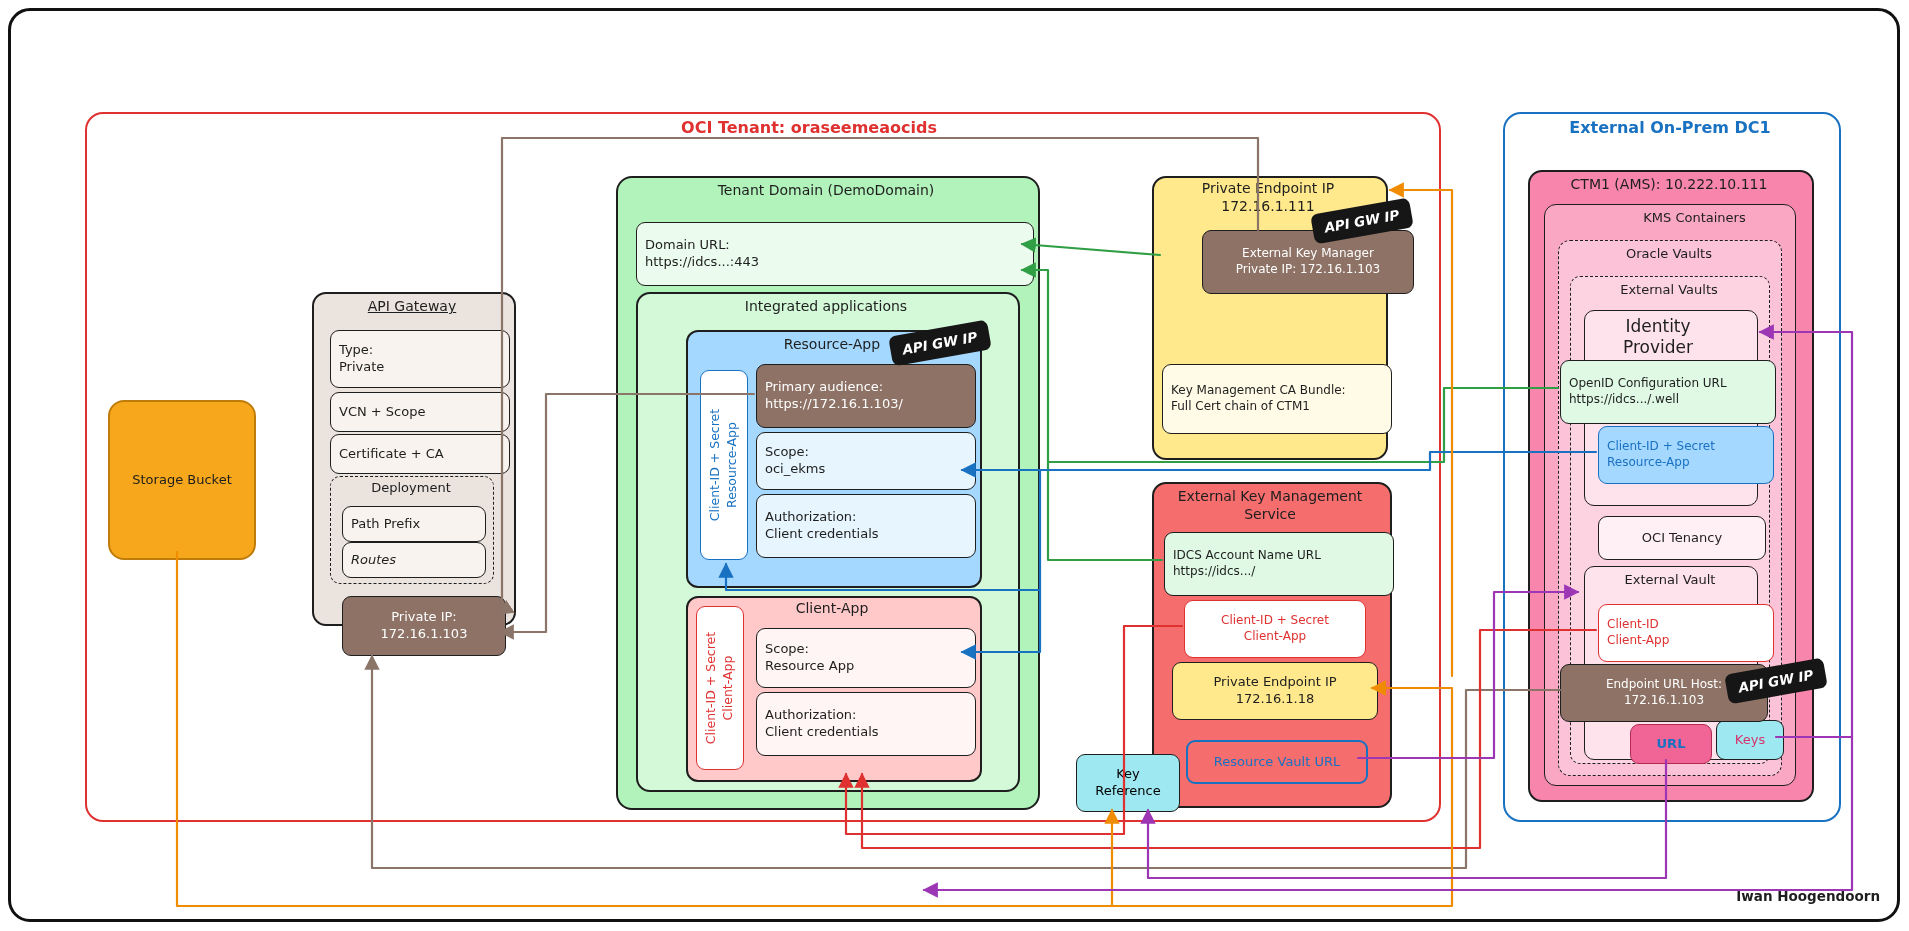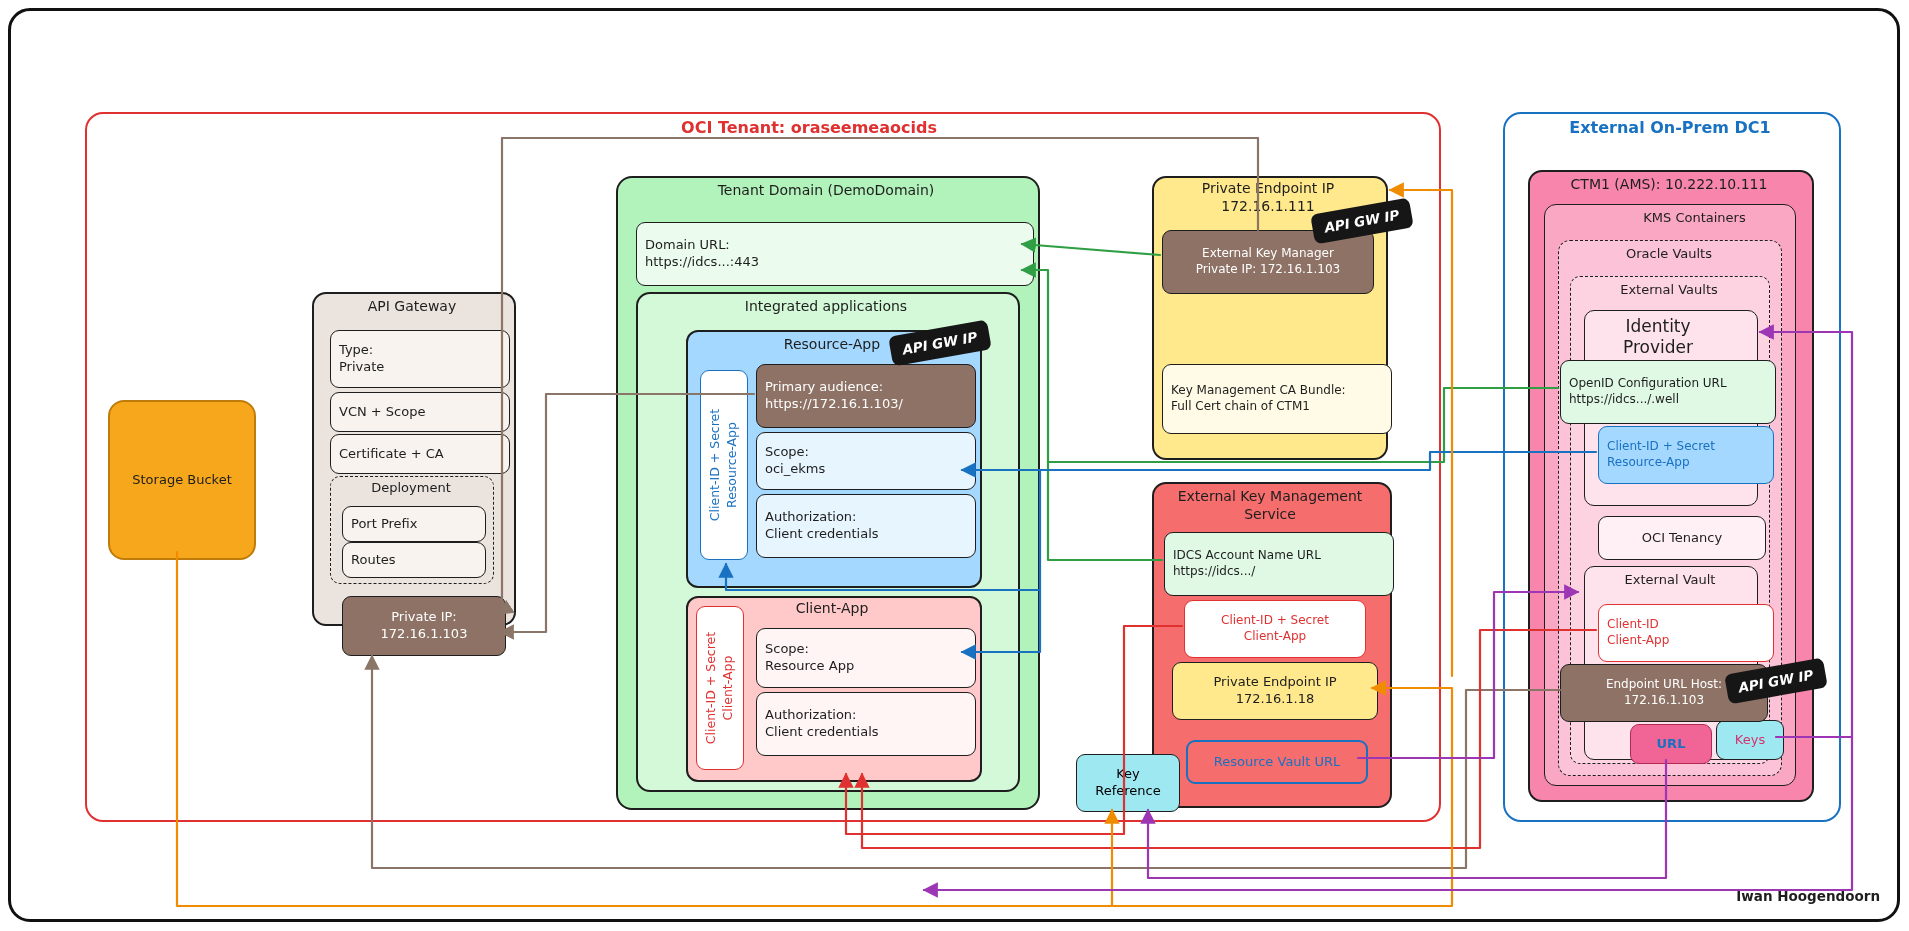--- a/index.html
+++ b/index.html
@@ -25,29 +25,29 @@
 
 <div class="canvas">
   <div class="frame"></div>
 
   <div class="cont" style="left:85px; top:112px; width:1352px; height:706px; border-color:#e03131; border-width:2.5px; border-radius:18px;"></div>
   <div class="lbl" style="left:85px; top:118px; width:1352px; color:#e03131; font-weight:bold; font-size:16px;padding-left:48px;">OCI Tenant: oraseemeaocids</div>
 
   <div class="box cbox" style="left:108px; top:400px; width:136px; height:152px; background:#f6a71b; border-color:#c07c0a; border-width:2px; border-radius:16px;">Storage Bucket</div>
 
   <div class="cont" style="left:312px; top:292px; width:200px; height:330px; background:#eae3de;"></div>
-  <div class="lbl" style="left:312px; top:298px; width:200px;">API Gateway</div>
+  <div class="lbl" style="left:312px; top:298px; width:200px;text-decoration:underline;">API Gateway</div>
   <div class="box tbox" style="left:330px; top:330px; width:162px; height:52px; background:#f8f3ee;">Type:
 Private</div>
   <div class="box tbox" style="left:330px; top:392px; width:162px; height:34px; background:#f8f3ee;">VCN + Scope</div>
   <div class="box tbox" style="left:330px; top:434px; width:162px; height:34px; background:#f8f3ee;">Certificate + CA</div>
   <div class="cont" style="left:330px; top:476px; width:162px; height:106px; border-style:dashed; border-width:1.6px; border-radius:10px;"></div>
   <div class="lbl" style="left:330px; top:480px; width:162px; font-size:13px;">Deployment</div>
-  <div class="box tbox" style="left:342px; top:506px; width:126px; height:30px; background:#f8f3ee;">Port Prefix</div>
-  <div class="box tbox" style="left:342px; top:542px; width:126px; height:30px; background:#f8f3ee;">Routes</div>
+  <div class="box tbox" style="left:342px; top:506px; width:126px; height:30px; background:#f8f3ee;">Path Prefix</div>
+  <div class="box tbox" style="left:342px; top:542px; width:126px; height:30px; background:#f8f3ee;font-style:italic;">Routes</div>
   <div class="box cbox" style="left:342px; top:596px; width:154px; height:54px; background:#8d7265; color:#fff; z-index:5;">Private IP:
 172.16.1.103</div>
 
   <div class="cont" style="left:616px; top:176px; width:420px; height:630px; background:#b2f2bb; border-radius:16px;"></div>
   <div class="lbl" style="left:616px; top:182px; width:420px;">Tenant Domain (DemoDomain)</div>
   <div class="box tbox" style="left:636px; top:222px; width:380px; height:58px; background:#ebfbee;">Domain URL:
 https://idcs...:443</div>
   <div class="cont" style="left:636px; top:292px; width:380px; height:496px; background:#d3f9d8;"></div>
   <div class="lbl" style="left:636px; top:298px; width:380px;">Integrated applications</div>
 
@@ -73,21 +73,21 @@
   </div>
   <div class="box tbox" style="left:756px; top:628px; width:202px; height:54px; background:#fff5f5;">Scope:
 Resource App</div>
   <div class="box tbox" style="left:756px; top:692px; width:202px; height:58px; background:#fff5f5;">Authorization:
 Client credentials</div>
 
   <div class="cont" style="left:1152px; top:176px; width:232px; height:280px; background:#ffe98c;"></div>
   <div class="lbl" style="left:1152px; top:180px; width:232px;">Private Endpoint IP
 172.16.1.111</div>
   <div class="badge" style="left:1312px; top:206px;">API GW IP</div>
-  <div class="box cbox small" style="left:1162px; top:230px; width:202px; height:58px; background:#8d7265; color:#fff;">External Key Manager
+  <div class="box cbox small" style="left:1202px; top:230px; width:202px; height:58px; background:#8d7265; color:#fff;">External Key Manager
 Private IP: 172.16.1.103</div>
   <div class="box tbox small" style="left:1162px; top:364px; width:212px; height:64px; background:#fffbe6;">Key Management CA Bundle:
 Full Cert chain of CTM1</div>
 
   <div class="cont" style="left:1152px; top:482px; width:236px; height:322px; background:#f56d6d;"></div>
   <div class="lbl" style="left:1152px; top:488px; width:236px;">External Key Management
 Service</div>
   <div class="box tbox small" style="left:1164px; top:532px; width:212px; height:58px; background:#dff9e4;">IDCS Account Name URL
 https://idcs.../</div>
   <div class="box cbox small" style="left:1184px; top:600px; width:172px; height:52px; background:#ffffff; border-color:#e03131; color:#e03131;">Client-ID + Secret

